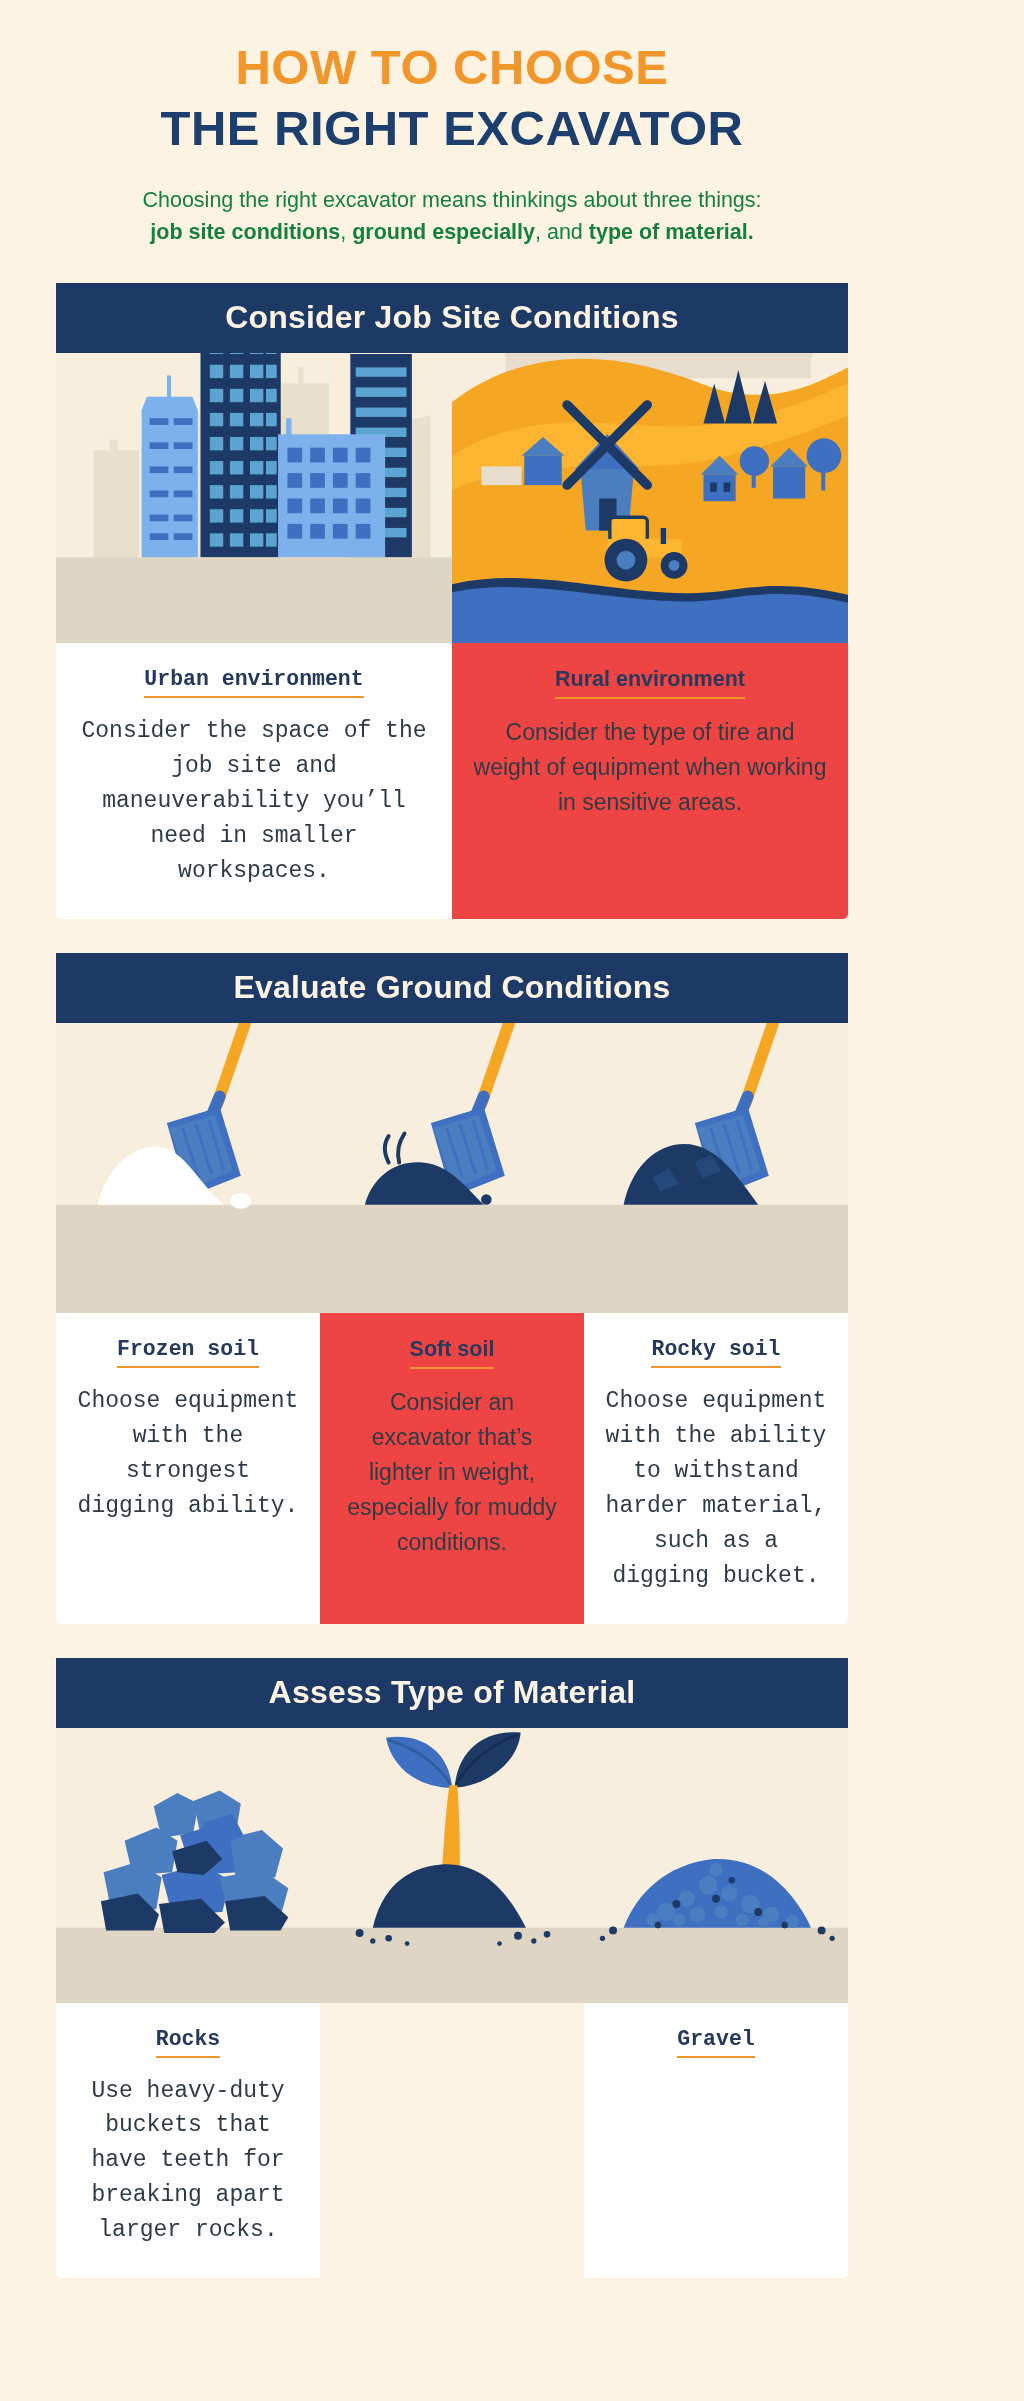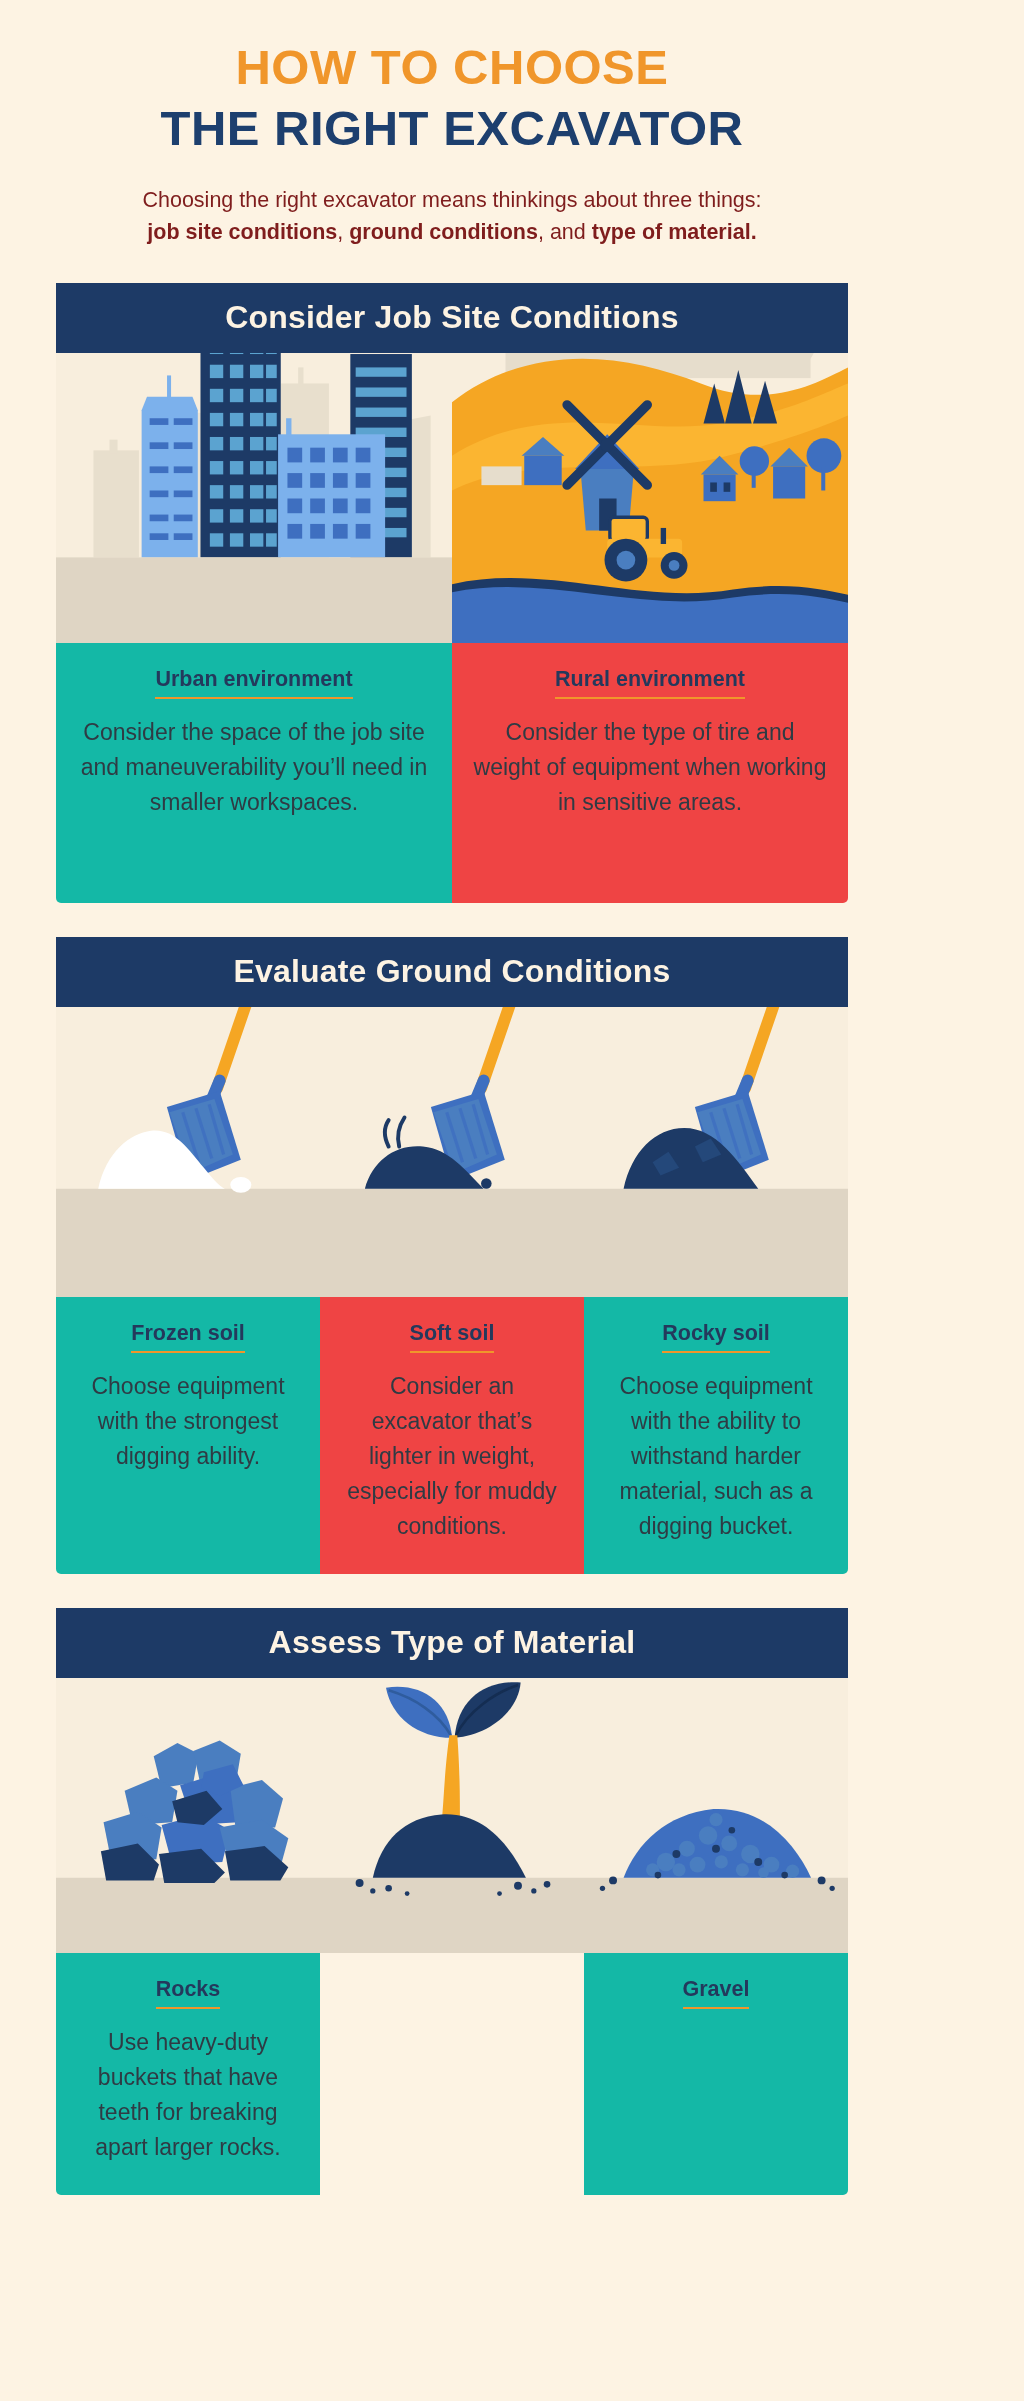--- a/index.html
+++ b/index.html
@@ -19,42 +19,42 @@
     font-size: 49px; font-weight: bold; letter-spacing: 0.5px;
     color: #f0962b; line-height: 1.14; text-transform: uppercase;
   }
   .title-2 {
     font-size: 49px; font-weight: bold; letter-spacing: 0.5px;
     color: #1d3f6e; line-height: 1.18; text-transform: uppercase;
     margin-top: 4px;
   }
   .subtitle {
     margin: 26px auto 0 auto; max-width: 790px;
-    font-size: 21.5px; line-height: 1.52; color: #7f1d1d; text-align: center;
+    font-size: 21.5px; line-height: 1.52; color: #15803d; text-align: center;
   }
   .subtitle b { font-weight: bold; }
 
   
   .section { margin: 34px 56px 0 56px; }
   .band {
     background: #1d3a66; color: #fdf3e3;
     text-align: center; font-size: 32px; font-weight: bold;
     padding: 16px 0 17px 0; letter-spacing: 0.2px;
   }
   .cards { display: flex; width: 100%; }
   .card { display: flex; flex-direction: column; flex: 1 1 0; min-width: 0; }
   .illus {
     height: 290px; position: relative; overflow: hidden;
     background: #f8eedd;
   }
   .illus svg { display: block; width: 100%; height: 100%; }
   .body {
     flex: 1 1 auto; padding: 24px 20px 30px 20px; text-align: center;
   }
-  .body-dark { background: #14b8a6; }
+  .body-dark { background: #ffffff; font-family: Liberation Mono, monospace; }
   .body-light { background: #ef4444; }
   .card-title {
     font-size: 21.5px; font-weight: bold; color: #24395c;
     display: inline-block; padding-bottom: 5px;
     border-bottom: 2.5px solid #f0962b; margin-bottom: 16px;
   }
   .card-text { font-size: 23px; line-height: 1.52; color: #2f3b44; }
 
   
   .sec-1 .illus { height: 290px; }
@@ -69,21 +69,21 @@
 </head>
 <body>
 
 <div class="page">
 
   <div class="header">
     <div class="title-1">HOW TO CHOOSE</div>
     <div class="title-2">THE RIGHT EXCAVATOR</div>
     <div class="subtitle">
       <span>Choosing the right excavator means thinkings about three things:</span><br>
-      <b>job site conditions</b><span>, </span><b>ground conditions</b><span>, and </span><b>type of material.</b>
+      <b>job site conditions</b><span>, </span><b>ground especially</b><span>, and </span><b>type of material.</b>
     </div>
   </div>
 
   <div class="section sec-1">
     <div class="band">Consider Job Site Conditions</div>
     <div class="cards">
 
       <div class="card">
         <div class="illus">
           <svg viewBox="0 0 296 290" preserveAspectRatio="xMidYMax slice">

